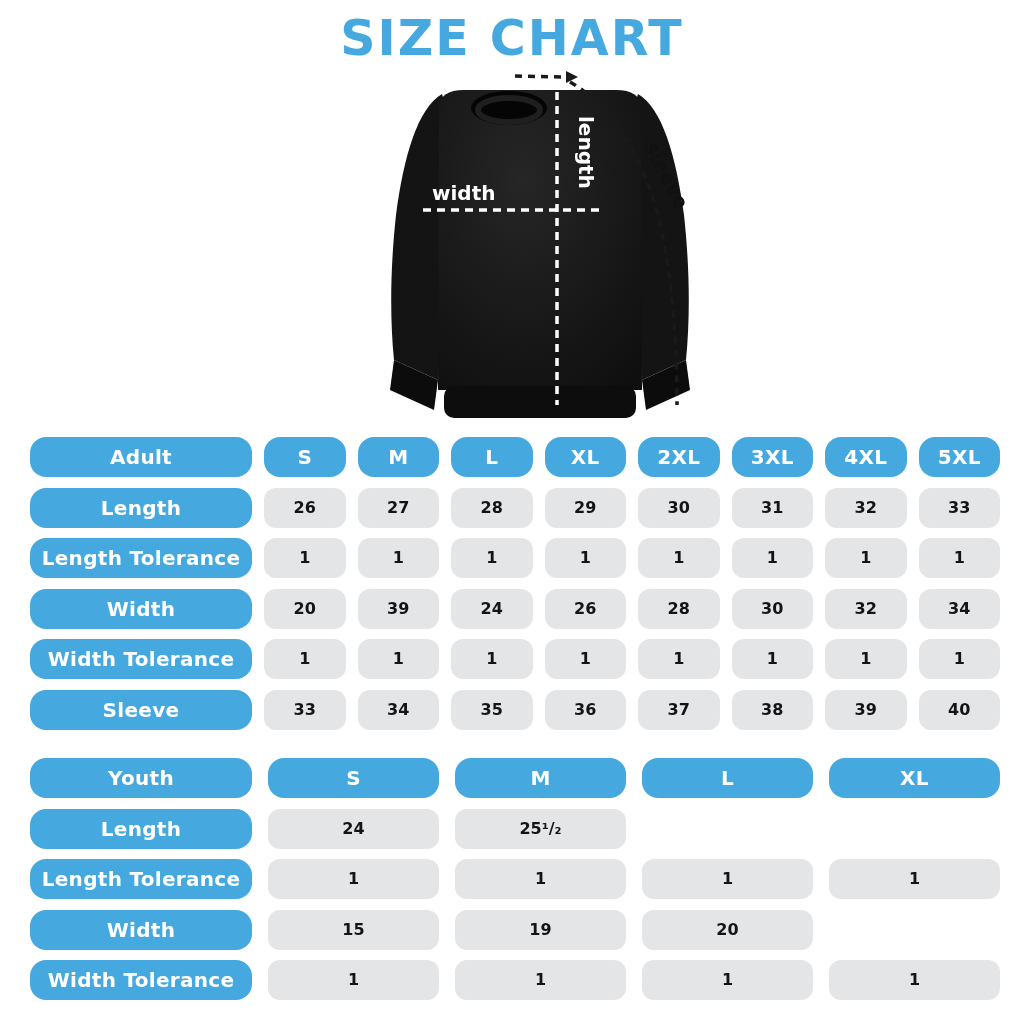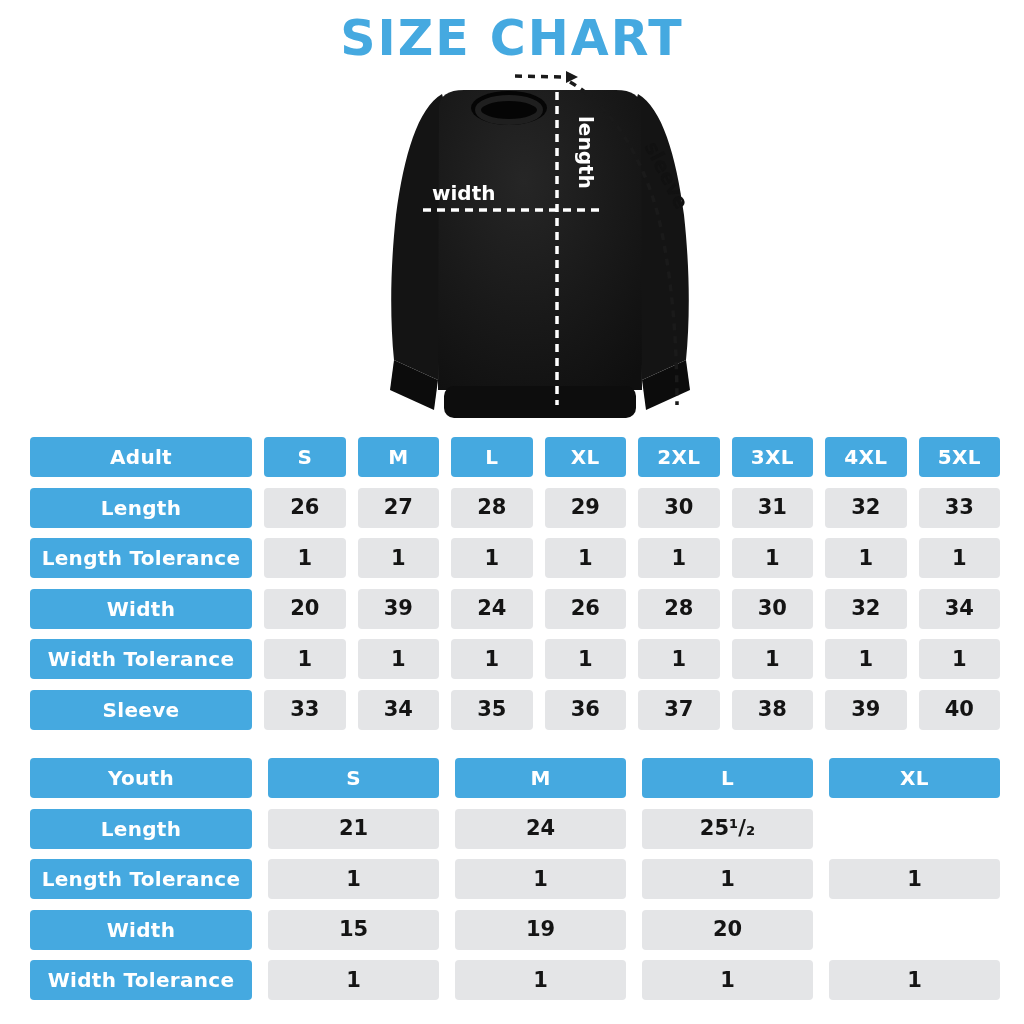--- a/index.html
+++ b/index.html
@@ -27,24 +27,24 @@
   .table-adult{top:437px;}
   .table-youth{top:758px;}
   .trow{display:grid;height:40px;margin-bottom:10.5px;}
   .table-adult .trow{grid-template-columns:222px repeat(8,1fr);gap:12px;}
   .table-youth .trow{grid-template-columns:222px repeat(4,1fr);gap:16px;text-align:center;}
   .cell{
     display:flex;align-items:center;justify-content:center;
     font-weight:bold;font-size:20px;line-height:1;
   }
   .cell.blue{
-    background:var(--blue);color:#ffffff;border-radius:4px;letter-spacing:.3px;
+    background:var(--blue);color:#ffffff;border-radius:16px;letter-spacing:.3px;
   }
   .cell.gray{
-    background:var(--gray);color:var(--ink);border-radius:4px;font-size:21px;
+    background:var(--gray);color:var(--ink);border-radius:12px;font-size:16px;
   }
 </style>
 </head>
 <body>
 
 <div class="page">
 
   <h1 class="title">SIZE CHART</h1>
 
   <div class="garment">
@@ -157,21 +157,20 @@
   <div class="size-table table-youth">
       <div class="trow">
         <div class="cell blue">Youth</div>
         <div class="cell blue">S</div>
         <div class="cell blue">M</div>
         <div class="cell blue">L</div>
         <div class="cell blue">XL</div>
       </div>
       <div class="trow">
         <div class="cell blue">Length</div>
-        <div class="cell gray">21</div>
         <div class="cell gray">24</div>
         <div class="cell gray">25¹/₂</div>
       </div>
       <div class="trow">
         <div class="cell blue">Length Tolerance</div>
         <div class="cell gray">1</div>
         <div class="cell gray">1</div>
         <div class="cell gray">1</div>
         <div class="cell gray">1</div>
       </div>

